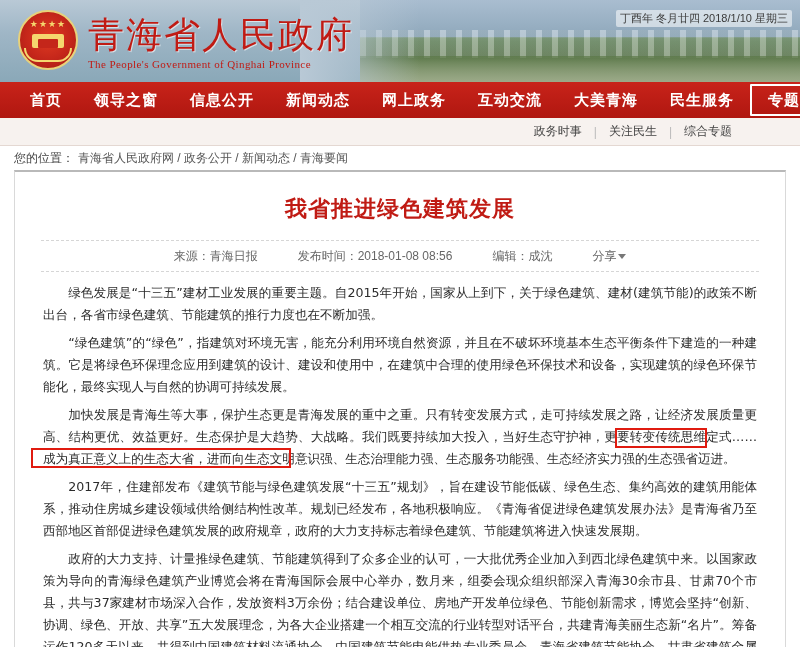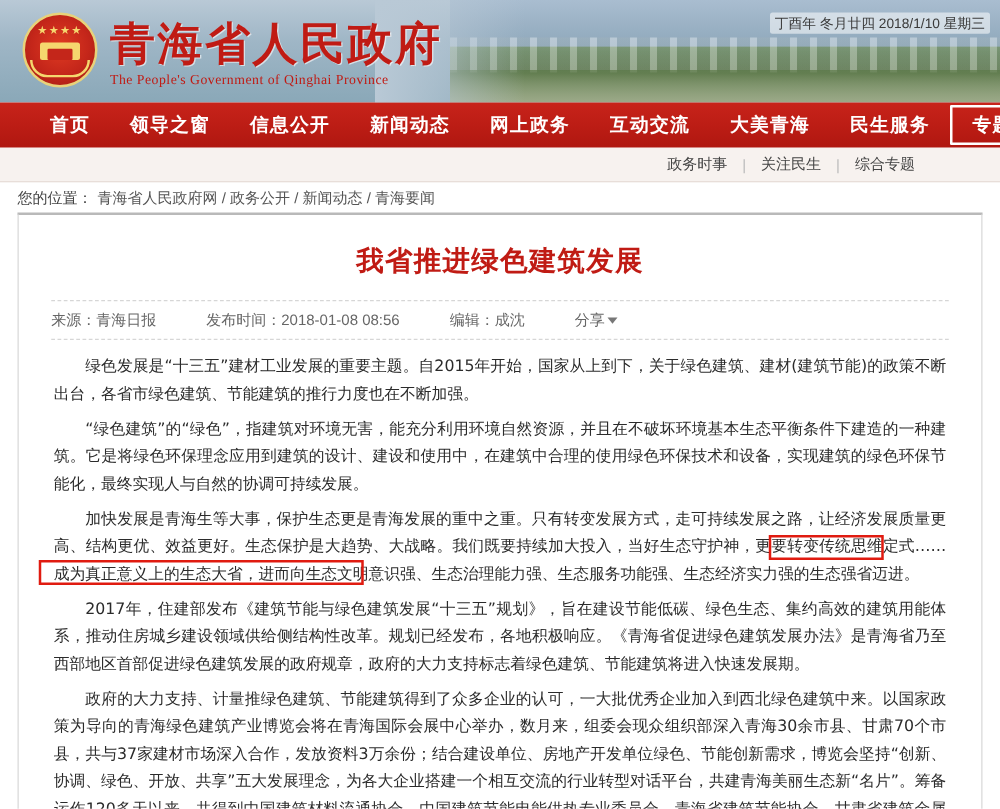--- a/index.html
+++ b/index.html
@@ -114,21 +114,21 @@
   }
   .site-title {
     position: absolute;
     left: 88px;
     top: 14px;
     z-index: 3;
   }
   .site-title .cn {
     font-family: "DejaVu Serif", "Liberation Serif", serif;
     font-size: 36px;
-    font-weight: bold;
+    font-weight: normal;
     color: #c01b14;
     letter-spacing: 2px;
     text-shadow: 1px 1px 0 rgba(255,255,255,.6);
     line-height: 42px;
   }
   .site-title .en {
     font-family: "Liberation Serif", serif;
     font-size: 11px;
     color: #c01b14;
     letter-spacing: .4px;
@@ -146,21 +146,21 @@
     border-radius: 2px;
   }
 
   
   .nav {
     position: relative;
     height: 36px;
     background: linear-gradient(to bottom, #c8231a 0%, #b01710 100%);
     display: flex;
     align-items: stretch;
-    padding-left: 24px;
+    padding-left: 14px;
     box-sizing: border-box;
   }
   .nav-item {
     display: flex;
     align-items: center;
     justify-content: center;
     color: #fff;
     font-size: 15px;
     font-weight: bold;
     padding: 0 16px;
@@ -231,21 +231,21 @@
     letter-spacing: 1px;
     margin-top: 22px;
   }
   .meta {
     margin: 16px 26px 0 26px;
     border-top: 1px dashed #d6d6d6;
     border-bottom: 1px dashed #d6d6d6;
     height: 30px;
     display: flex;
     align-items: center;
-    justify-content: flex-start;
+    justify-content: center;
     gap: 40px;
     font-size: 12px;
     color: #666;
   }
   .meta .share {
     position: relative;
     padding-right: 10px;
     cursor: pointer;
   }
   .meta .share::after {

